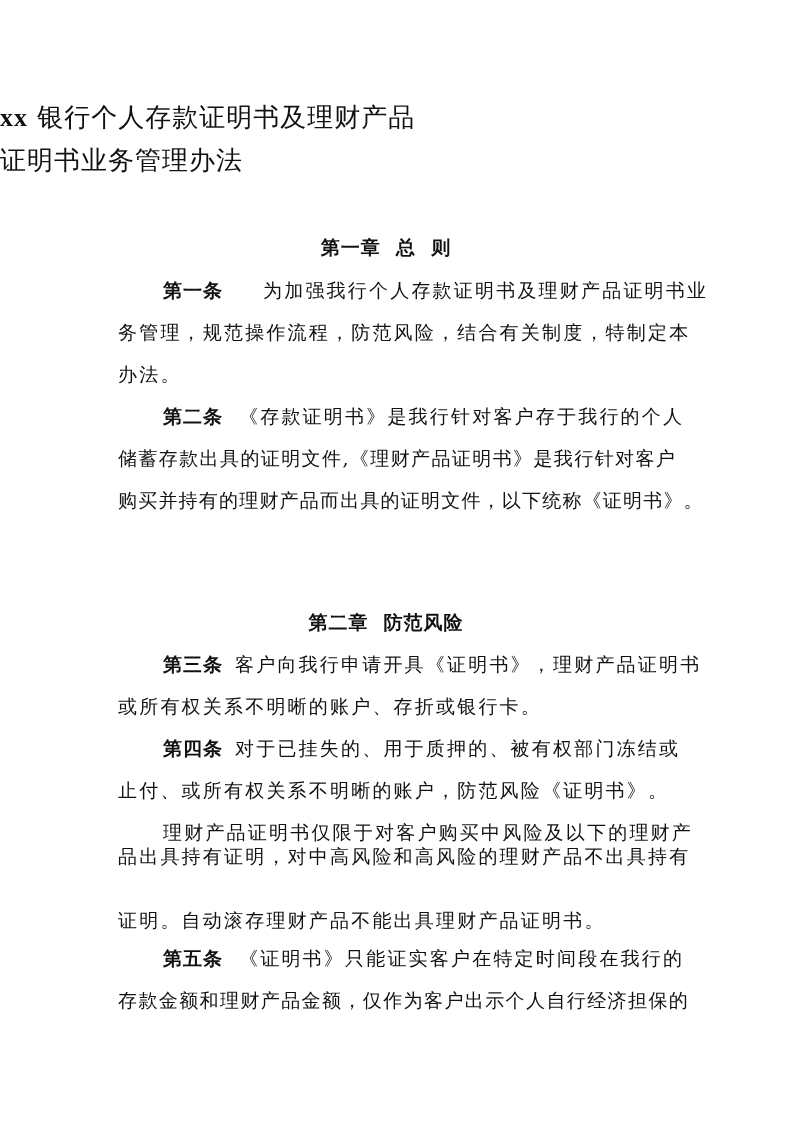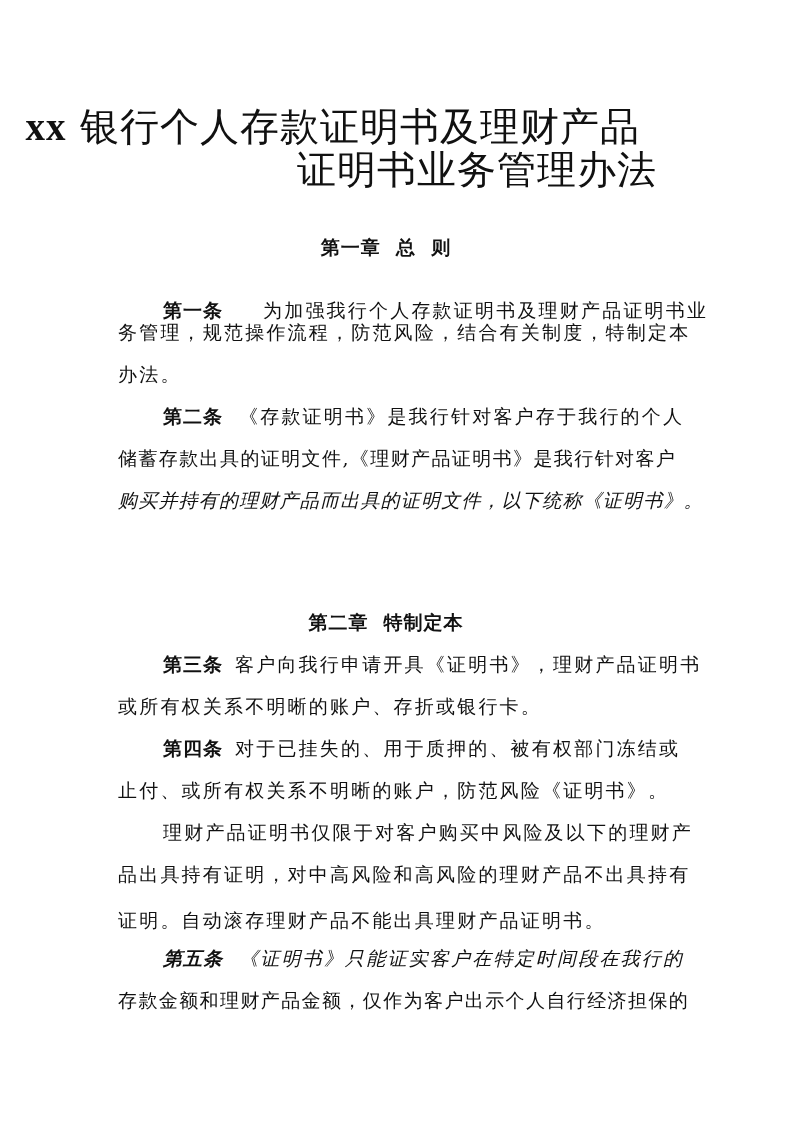--- a/index.html
+++ b/index.html
@@ -1,67 +1,67 @@
 <!DOCTYPE html>
 <html><head>
   <meta charset="utf-8">
   <style>
     html, body { margin: 0; padding: 0; background: #ffffff; }
     body { width: 800px; height: 1132px; position: relative; overflow: hidden;
            font-family: "DejaVu Serif", "Liberation Serif", serif; color: #111; }
-    .title { position: absolute; left: 0; width: 640px; text-align: right;
-             font-size: 39px; font-weight: normal; letter-spacing: 1px; }
+    .title { position: absolute; left: 0; width: 640px; text-align: left;
+             font-size: 26px; font-weight: normal; letter-spacing: 1px; }
     .title .xx { font-family: "Liberation Serif", serif; font-weight: bold; }
     .chapter { position: absolute; left: 0; width: 772px; text-align: center;
                font-size: 19px; font-weight: bold; letter-spacing: 1px; }
     .line { position: absolute; left: 118px; font-size: 19px; white-space: nowrap;
             letter-spacing: 2.2px; }
     .line.indent { left: 163px; }
     .art { font-weight: bold; letter-spacing: 1px; }
     .gap { display: inline-block; }
   </style>
 </head>
 <body>
 
 <div>
 
   <div class="title" style="top:100px;">
     <span class="xx">xx</span>
     <span>银行个人存款证明书及理财产品</span>
   </div>
-  <div class="title" style="top:143px;margin-left:17px;">证明书业务管理办法</div>
+  <div class="title" style="top:143px;">证明书业务管理办法</div>
 
   <div class="chapter" style="top:235px; white-space:pre;">第一章  总  则</div>
 
-  <div class="line indent" style="top:278px;margin-top:20px;">
+  <div class="line indent" style="top:278px;">
     <span class="art">第一条</span><span class="gap" style="width:40px;"></span><span>为加强我行个人存款证明书及理财产品证明书业</span>
   </div>
   <div class="line" style="top:320px;">务管理，规范操作流程，防范风险，结合有关制度，特制定本</div>
   <div class="line" style="top:362px;">办法。</div>
 
   <div class="line indent" style="top:404px;">
     <span class="art">第二条</span><span class="gap" style="width:16px;"></span><span>《存款证明书》是我行针对客户存于我行的个人</span>
   </div>
   <div class="line" style="top:446px; letter-spacing:1.4px;">储蓄存款出具的证明文件,《理财产品证明书》是我行针对客户</div>
-  <div class="line" style="top:488px; letter-spacing:1.2px;font-style:italic;">购买并持有的理财产品而出具的证明文件，以下统称《证明书》。</div>
+  <div class="line" style="top:488px; letter-spacing:1.2px;">购买并持有的理财产品而出具的证明文件，以下统称《证明书》。</div>
 
-  <div class="chapter" style="top:610px; white-space:pre;">第二章  特制定本</div>
+  <div class="chapter" style="top:610px; white-space:pre;">第二章  防范风险</div>
 
   <div class="line indent" style="top:652px;">
     <span class="art">第三条</span><span class="gap" style="width:12px;"></span><span>客户向我行申请开具《证明书》，理财产品证明书</span>
   </div>
   <div class="line" style="top:694px;">或所有权关系不明晰的账户、存折或银行卡。</div>
 
   <div class="line indent" style="top:736px;">
     <span class="art">第四条</span><span class="gap" style="width:12px;"></span><span>对于已挂失的、用于质押的、被有权部门冻结或</span>
   </div>
   <div class="line" style="top:778px;">止付、或所有权关系不明晰的账户，防范风险《证明书》。</div>
 
   <div class="line indent" style="top:820px;">理财产品证明书仅限于对客户购买中风险及以下的理财产</div>
-  <div class="line" style="top:862px;">品出具持有证明，对中高风险和高风险的理财产品不出具持有</div>
+  <div class="line" style="top:844px;">品出具持有证明，对中高风险和高风险的理财产品不出具持有</div>
   <div class="line" style="top:908px;">证明。自动滚存理财产品不能出具理财产品证明书。</div>
 
-  <div class="line indent" style="top:946px;font-style:italic;">
+  <div class="line indent" style="top:946px;">
     <span class="art">第五条</span><span class="gap" style="width:16px;"></span><span>《证明书》只能证实客户在特定时间段在我行的</span>
   </div>
   <div class="line" style="top:988px; letter-spacing:1.4px;">存款金额和理财产品金额，仅作为客户出示个人自行经济担保的</div>
 
 </div>
 
 </body></html>

